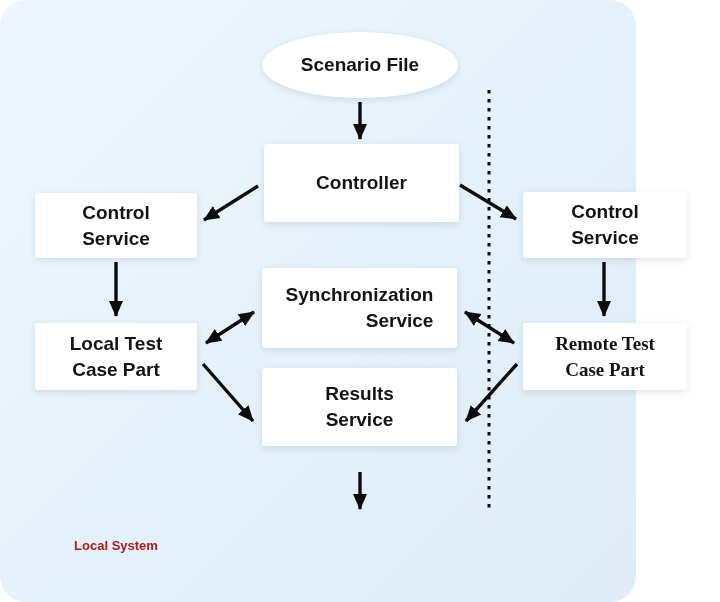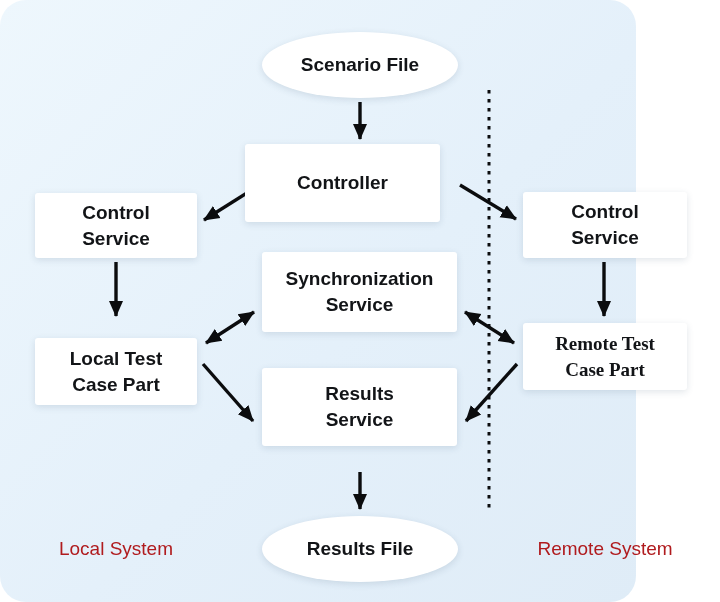--- a/index.html
+++ b/index.html
@@ -35,32 +35,32 @@
     font-weight: 600;
     line-height: 26px;
     white-space: pre-line;
     box-shadow: 0 2px 7px rgba(40, 70, 100, 0.14);
   }
   .rect { border-radius: 3px; }
   .ellipse { border-radius: 50%; }
   .syslabel {
     position: absolute;
     color: #b01b1e;
-    font-size: 19px;
-    font-weight: 400;
+    font-size: 13px;
+    font-weight: 700;
     text-align: center;
     white-space: nowrap;
   }
   
   .n-scenario  { left: 262px; top: 32px;  width: 196px; height: 66px; }
-  .n-controller{ left: 245px; top: 144px; width: 195px; height: 78px; }
+  .n-controller{ left: 264px; top: 144px; width: 195px; height: 78px; }
   .n-ctl-l     { left: 35px;  top: 193px; width: 162px; height: 65px; }
   .n-ctl-r     { left: 523px; top: 192px; width: 164px; height: 66px; }
-  .n-sync      { left: 262px; top: 252px; width: 195px; height: 80px; }
-  .n-local     { left: 35px;  top: 338px; width: 162px; height: 67px; }
+  .n-sync      { left: 262px; top: 268px; width: 195px; height: 80px; text-align: right; }
+  .n-local     { left: 35px;  top: 323px; width: 162px; height: 67px; }
   .n-remote    { left: 523px; top: 323px; width: 164px; height: 67px; font-family: Liberation Serif, serif; }
   .n-results   { left: 262px; top: 368px; width: 195px; height: 78px; }
   .n-resfile   { left: 262px; top: 516px; width: 196px; height: 66px; }
   .l-local     { left: 35px;  top: 538px; width: 162px; }
   .l-remote    { left: 523px; top: 538px; width: 164px; }
 </style>
 </head>
 <body>
 
 <div class="stage">
@@ -122,20 +122,16 @@
   <div class="node rect n-remote">
     <span>Remote Test
 Case Part</span>
   </div>
 
   <div class="node rect n-results">
     <span>Results
 Service</span>
   </div>
 
-  <div class="node ellipse n-resfile">
-    <span>Results File</span>
-  </div>
 
   <div class="syslabel l-local">Local System</div>
-  <div class="syslabel l-remote">Remote System</div>
 
 </div>
 
 </body></html>

